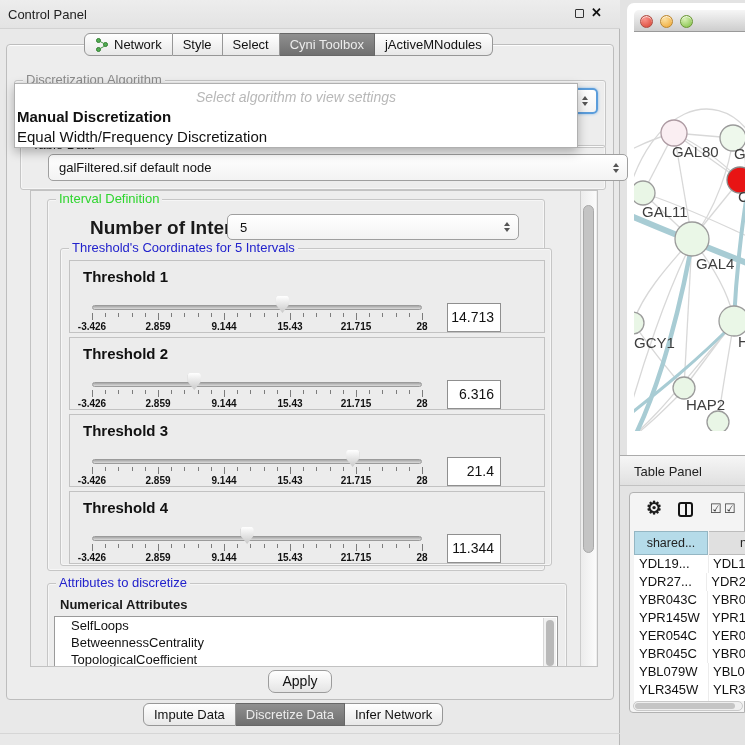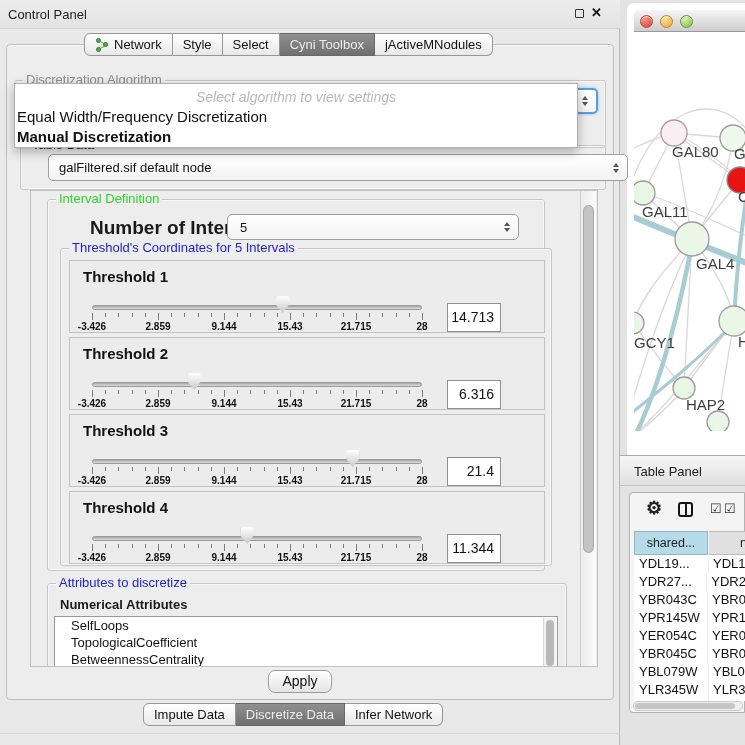--- a/index.html
+++ b/index.html
@@ -152,22 +152,22 @@
 
     <div class="combo focus-ring" style="left:22px;top:88px;width:576px;height:26px;z-index:2;">
       <span class="stepper">
           <i class="arr-up"></i>
           <i class="arr-dn"></i>
         </span>
     </div>
 
     <div class="popup">
       <div class="hint">Select algorithm to view settings</div>
+      <div class="opt bold">Manual Discretization</div>
       <div class="opt">Equal Width/Frequency Discretization</div>
-      <div class="opt bold">Manual Discretization</div>
     </div>
 
     <div class="group" style="left:20px;top:145px;width:586px;height:45px;z-index:1;">
       <span class="gtitle t-black">Table Data</span>
     </div>
     <div class="combo" style="left:28px;top:154px;width:580px;height:27px;z-index:2;margin-left:20px;">
       <span class="ctxt">galFiltered.sif default node</span>
       <span class="stepper">
           <i class="arr-up"></i>
           <i class="arr-dn"></i>
@@ -346,22 +346,22 @@
       </div>
 
       <div class="group" style="left:16px;top:392px;width:520px;height:110px;">
         <span class="gtitle t-blue">Attributes to discretize</span>
         <div style="position:absolute;left:12px;top:13px;font-weight:bold;font-size:13px;">Numerical Attributes</div>
         <div class="attr-list" id="attrList">
           <div class="attr-scroll">
               <div class="thumbv2"></div>
             </div>
         <div class="attr-item">SelfLoops</div>
+            <div class="attr-item">BetweennessCentrality</div>
             <div class="attr-item">TopologicalCoefficient</div>
-            <div class="attr-item">BetweennessCentrality</div>
           </div>
       </div>
     </div>
 
     <div class="vscroll">
       <div class="thumbv"></div>
     </div>
 
     <div class="apply-btn">Apply</div>
 

